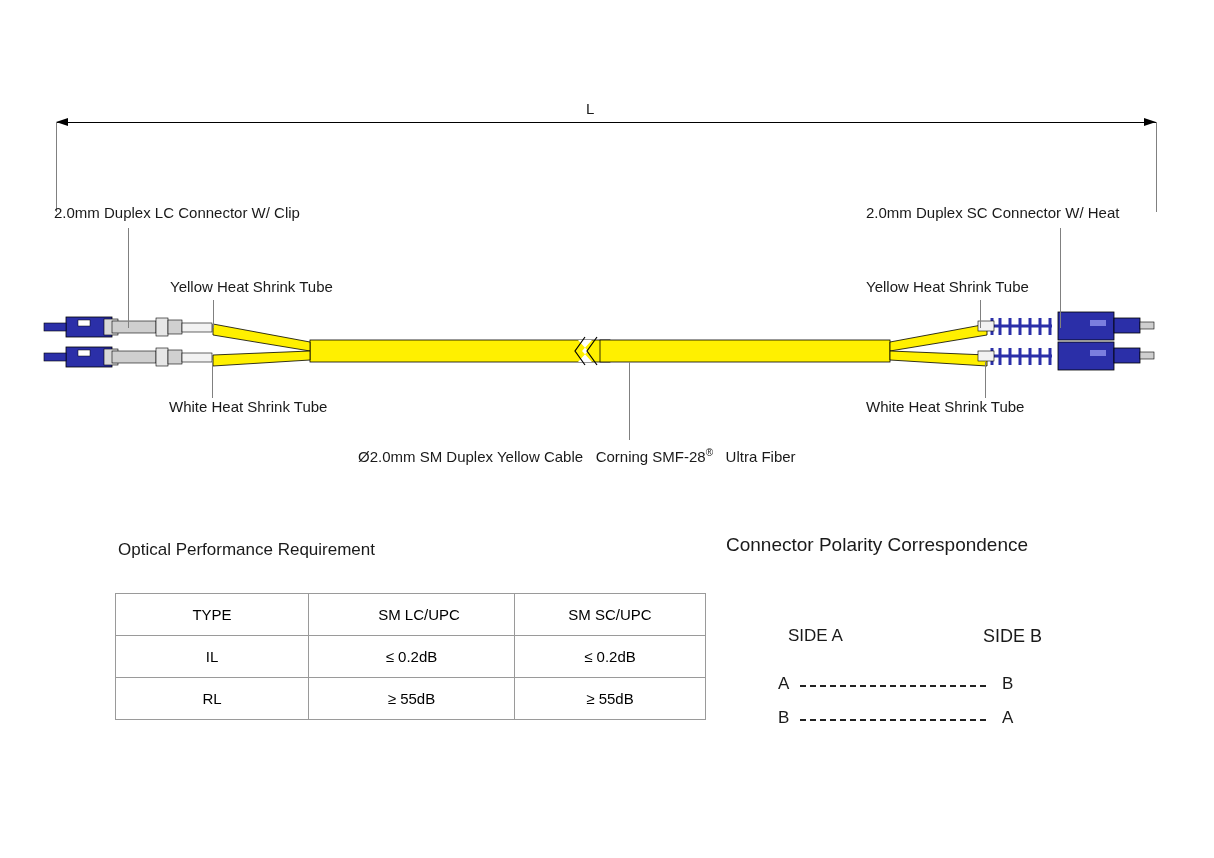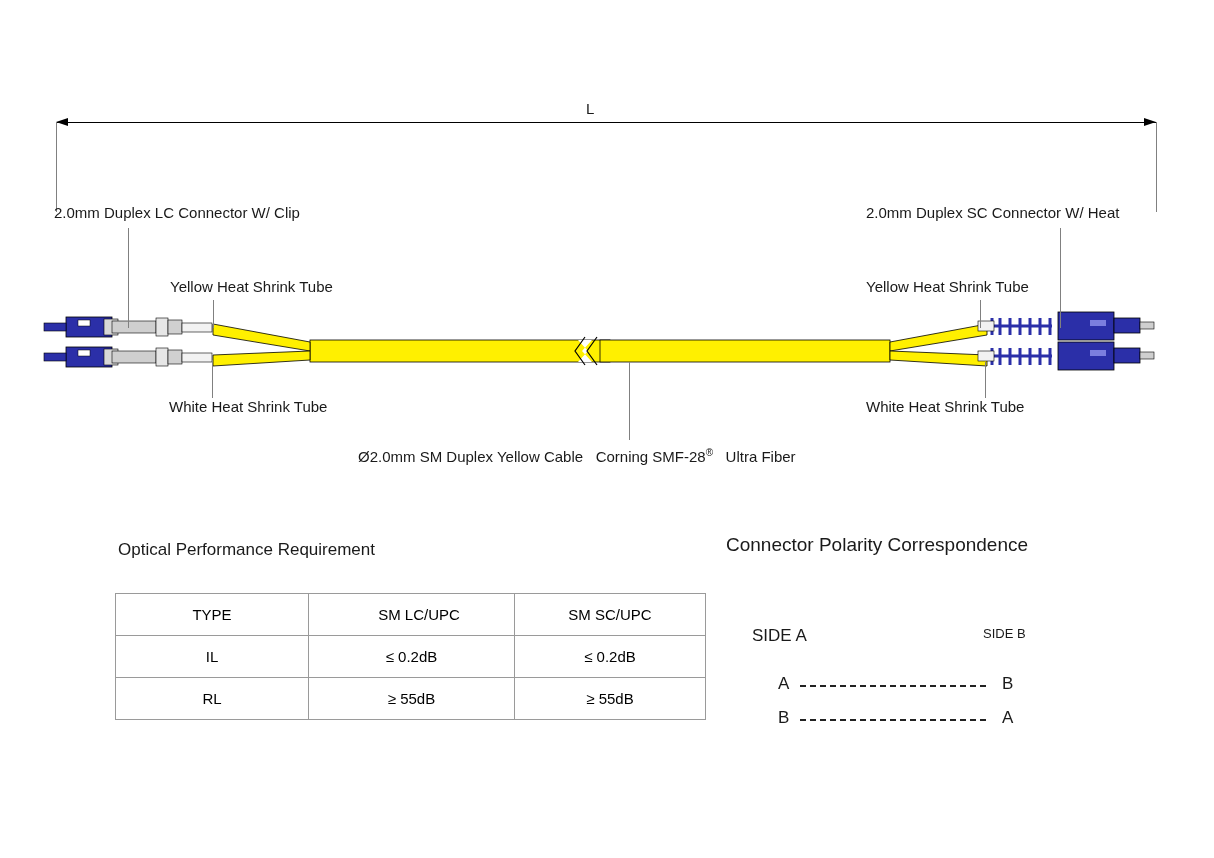--- a/index.html
+++ b/index.html
@@ -82,22 +82,22 @@
   #perf-table .c0 { width: 176px; }
   #perf-table .c1 { width: 174px; padding-left: 23px; }
   #perf-table .c2 { width: 174px; }
 
   
   #pol-title {
     left: 726px;
     top: 535px;
     font-size: 19px;
   }
-  #side-a { left: 752px; top: 627px; font-size: 17px; }
-  #side-b { left: 983px; top: 627px; font-size: 13px; text-align: right; }
+  #side-a { left: 788px; top: 627px; font-size: 17px; }
+  #side-b { left: 983px; top: 627px; font-size: 18px; text-align: right; }
   .pol-row { font-size: 17px; }
   .dashline {
     height: 0;
     border-top: 2px dashed #222;
   }
 </style>
 </head>
 <body>
 
 <div id="page">

